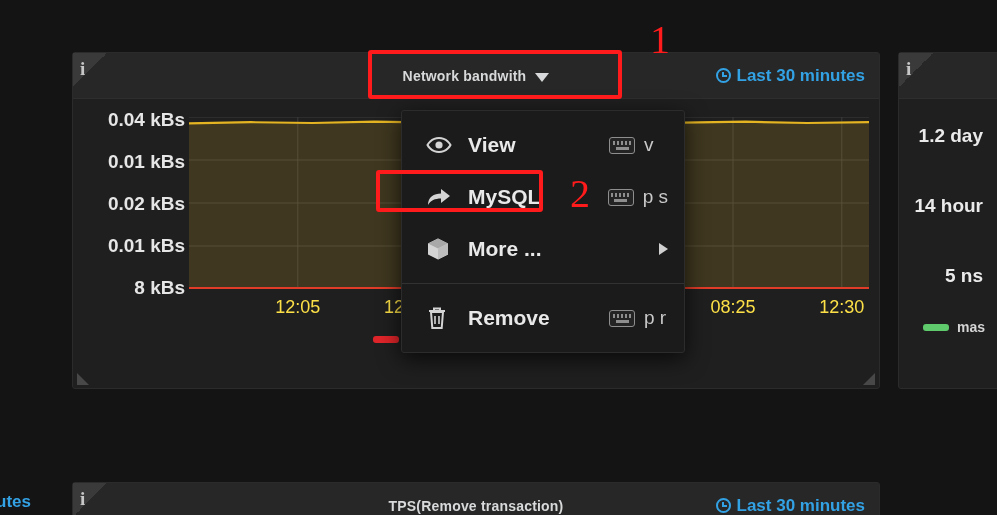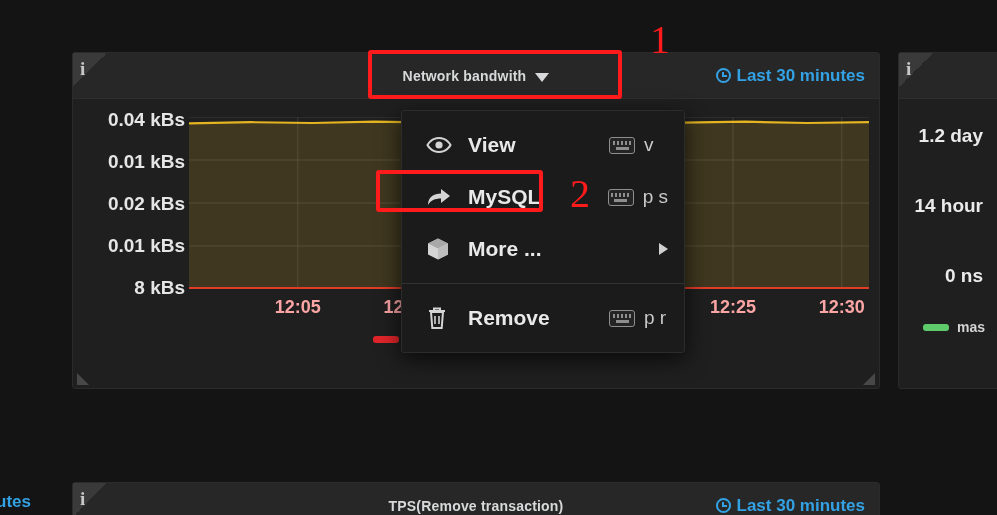--- a/index.html
+++ b/index.html
@@ -88,21 +88,21 @@
     position: absolute; left: 116px; top: 18px;
     right: 10px; height: 172px;
     background: #1f1f1f;
   }
   .xaxis {
     position: absolute; left: 116px; right: 10px; top: 198px;
     height: 26px;
   }
   .xaxis span {
     position: absolute;
-    color: #fca5a5; font-size: 18px; font-weight: bold;
+    color: #fde047; font-size: 18px; font-weight: normal;
     transform: translateX(-50%);
   }
   .legend {
     position: absolute; left: 0; right: 0; top: 232px;
     display: flex; justify-content: center; align-items: center; gap: 18px;
   }
   .legend-item { display: flex; align-items: center; gap: 8px; cursor: pointer; }
   .legend-swatch { width: 26px; height: 7px; border-radius: 3px; }
   .legend-label { color: #d4d4d4; font-size: 14px; font-weight: bold; }
 
@@ -240,21 +240,21 @@
             <path d="M0.0 6.4 L61.8 5.2 L123.6 6.0 L185.5 4.7 L247.3 5.6 L309.1 4.3 L370.9 6.0 L432.7 5.2 L494.5 5.6 L556.4 4.7 L618.2 6.0 L680.0 5.2 L680 172 L0 172 Z" fill="#e4b422" fill-opacity="0.16"></path>
             <path d="M0.0 6.4 L61.8 5.2 L123.6 6.0 L185.5 4.7 L247.3 5.6 L309.1 4.3 L370.9 6.0 L432.7 5.2 L494.5 5.6 L556.4 4.7 L618.2 6.0 L680.0 5.2" fill="none" stroke="#e4b422" stroke-width="2.2"></path>
           </svg>
       </div>
 
       <div class="xaxis">
           <span style="left: 16%;">12:05</span>
           <span style="left: 32%;">12:10</span>
           <span style="left: 48%;">12:15</span>
           <span style="left: 64%;">12:20</span>
-          <span style="left: 80%;">12:25</span>
+          <span style="left: 80%;">08:25</span>
           <span style="left: 96%;">12:30</span>
         </div>
 
       <div class="legend">
         <div class="legend-item">
           <span class="legend-swatch" style="background:#e0252a;"></span>
           <span class="legend-label">inbound</span>
         </div>
         <div class="legend-item">
           <span class="legend-swatch" style="background:#e4b422;"></span>
@@ -273,21 +273,21 @@
 
   <div class="panel" style="left:898px;top:52px;width:160px;height:337px;">
     <div class="panel-header">
       <div class="corner-info">
           <span>i</span>
         </div>
     </div>
     <div style="position:relative;height:calc(100% - 46px);">
       <div class="side-val" style="top:26px;right:74px;">1.2 day</div>
       <div class="side-val" style="top:96px;right:74px;">14 hour</div>
-      <div class="side-val" style="top:166px;right:74px;">0 ns</div>
+      <div class="side-val" style="top:166px;right:74px;">5 ns</div>
       <div class="legend-item" style="position:absolute;top:220px;left:24px;">
         <span class="legend-swatch" style="background:#5eca6c;"></span>
         <span class="legend-label">mas</span>
       </div>
     </div>
   </div>
 
   <div class="panel" style="left:72px;top:482px;width:808px;height:90px;">
     <div class="panel-header">
       <div class="corner-info">

